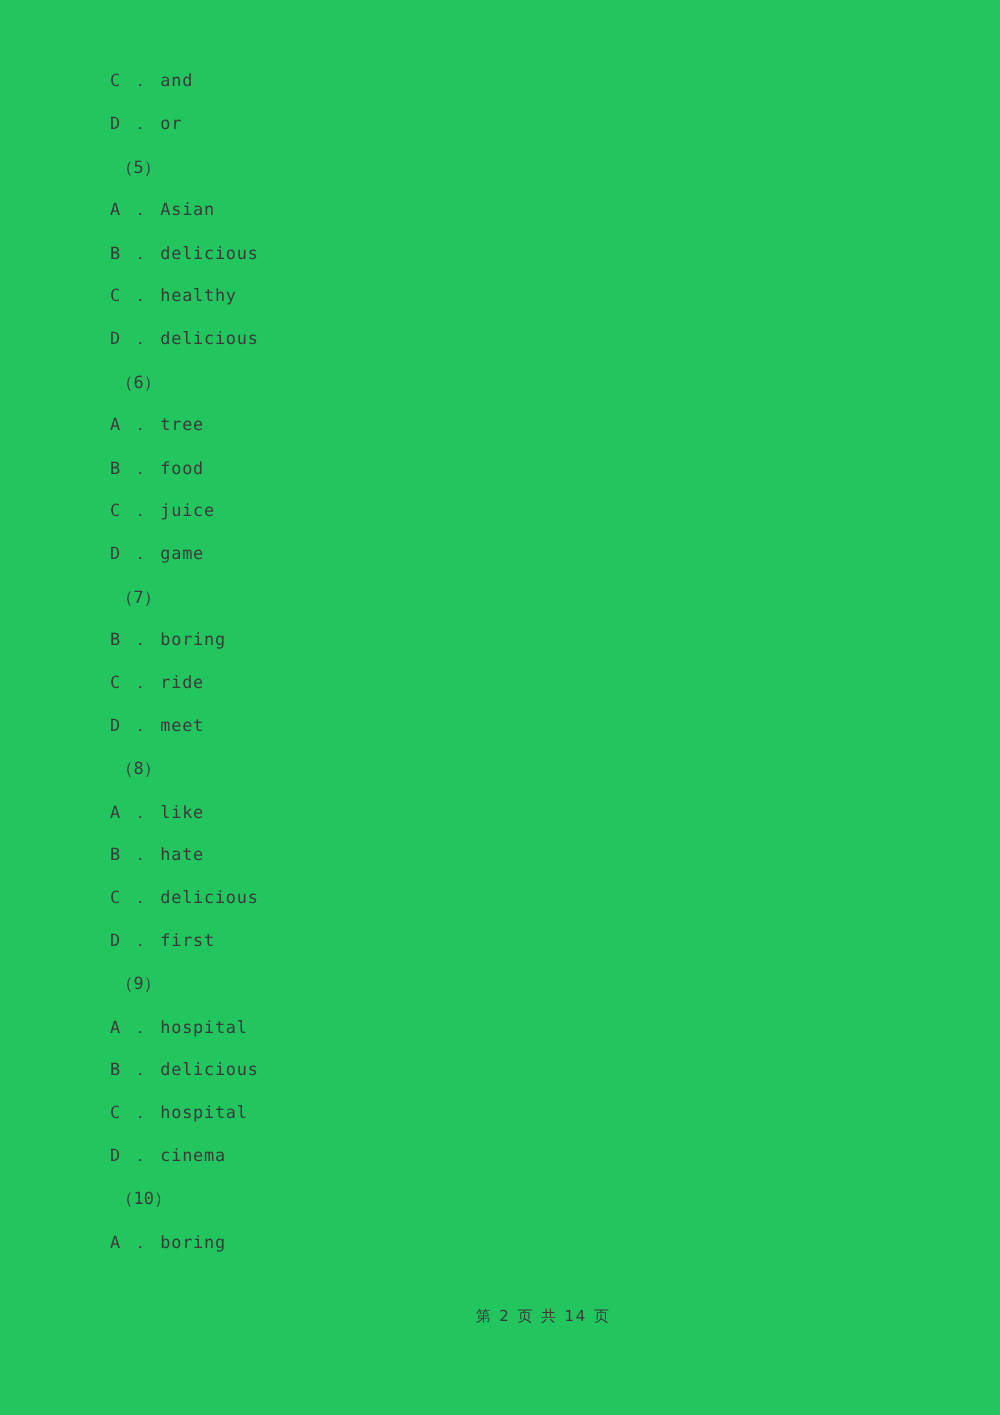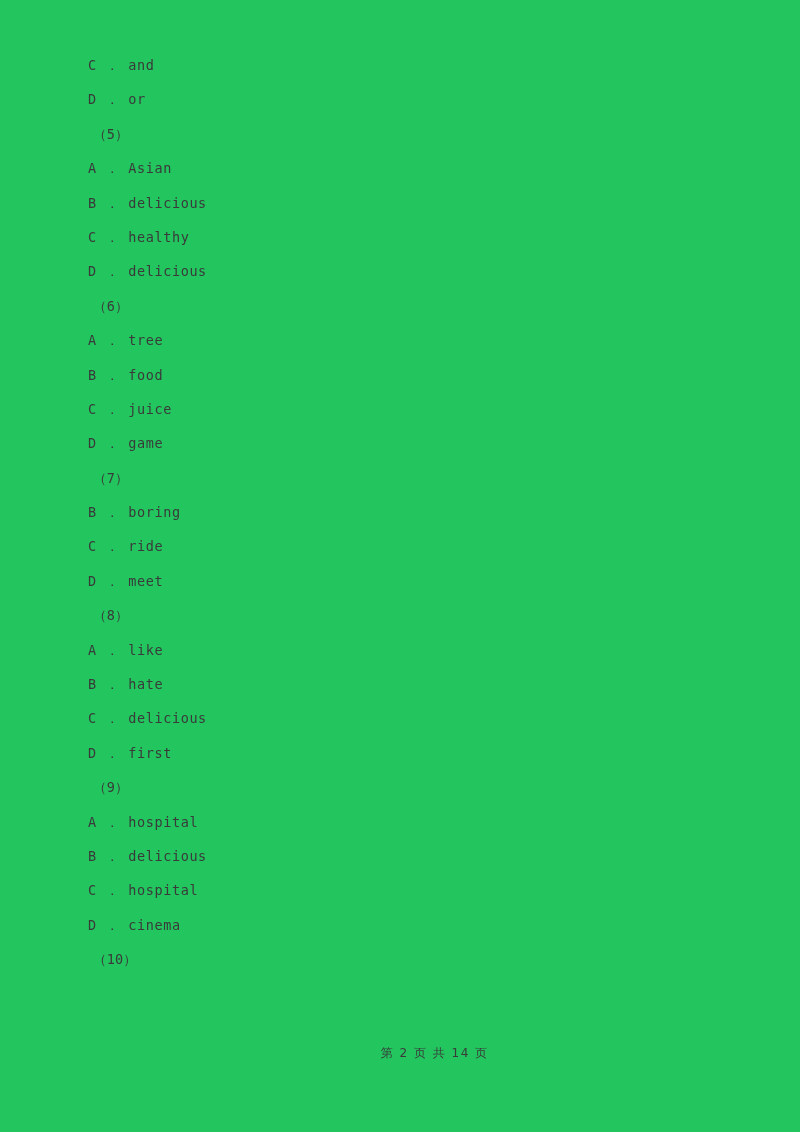--- a/index.html
+++ b/index.html
@@ -101,19 +101,20 @@
       <div class="line option"><span class="opt-letter">A</span><span class="opt-sep"> ． </span><span class="opt-text">like</span></div>
       <div class="line option"><span class="opt-letter">B</span><span class="opt-sep"> ． </span><span class="opt-text">hate</span></div>
       <div class="line option"><span class="opt-letter">C</span><span class="opt-sep"> ． </span><span class="opt-text">delicious</span></div>
       <div class="line option"><span class="opt-letter">D</span><span class="opt-sep"> ． </span><span class="opt-text">first</span></div>
       <div class="line group"><span>（9）</span></div>
       <div class="line option"><span class="opt-letter">A</span><span class="opt-sep"> ． </span><span class="opt-text">hospital</span></div>
       <div class="line option"><span class="opt-letter">B</span><span class="opt-sep"> ． </span><span class="opt-text">delicious</span></div>
       <div class="line option"><span class="opt-letter">C</span><span class="opt-sep"> ． </span><span class="opt-text">hospital</span></div>
       <div class="line option"><span class="opt-letter">D</span><span class="opt-sep"> ． </span><span class="opt-text">cinema</span></div>
       <div class="line group"><span>（10）</span></div>
+      <div class="line option"><span class="opt-letter">A</span><span class="opt-sep"> ． </span><span class="opt-text">boring</span></div>
     </div>
 
   <div id="footer">
     <span>第 2 页 共 14 页</span>
   </div>
 
 </div>
 
 </body></html>

